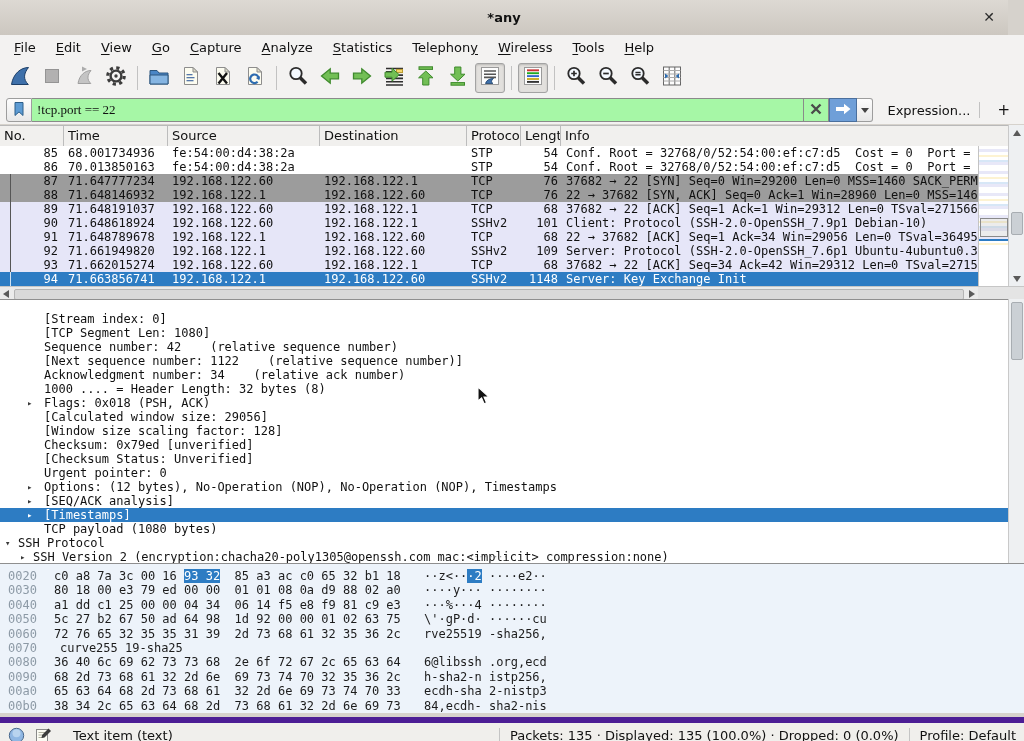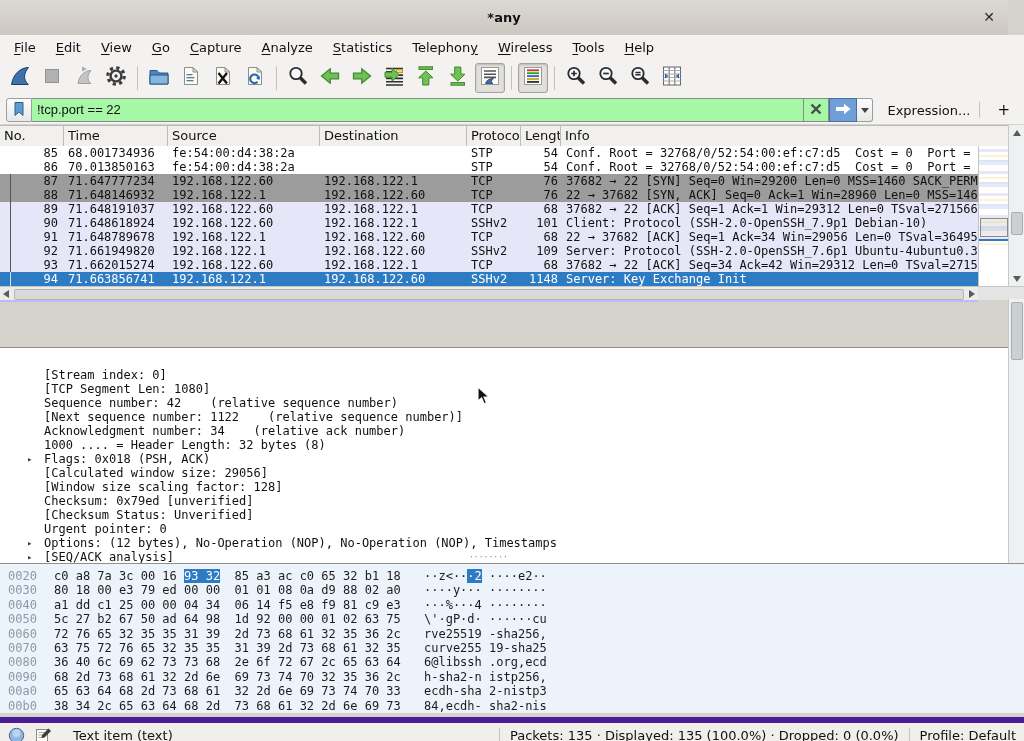--- a/index.html
+++ b/index.html
@@ -1,18 +1,18 @@
 <!DOCTYPE html>
 <html><head>
 <meta charset="utf-8">
 <style>
   html,body{margin:0;padding:0;}
   body{width:1024px;height:741px;position:relative;overflow:hidden;background:#d6d2cc;
        font-family:"DejaVu Sans","Liberation Sans",sans-serif;font-size:13px;color:#111;}
-  .mono{font-family:Liberation Sans, sans-serif;}
+  .mono{font-family:Liberation Serif, serif;}
 
   
   .titlebar{position:absolute;top:0;left:0;right:16px;height:35px;
     background:linear-gradient(#ddd9d3,#ccc7c0);border-bottom:1px solid #a59f97;
     display:flex;align-items:center;justify-content:center;font-weight:bold;}
   .win-close{position:absolute;right:11px;top:9px;width:16px;height:16px;line-height:16px;
     text-align:center;color:#2b2b2b;font-size:14px;cursor:default;}
   .win-close::before{content:"✕";}
 
   
@@ -48,21 +48,21 @@
   .fexpr{margin-left:14px;white-space:nowrap;}
   .fsep{width:1px;height:16px;background:#c2c2c2;margin:0 9px;}
   .fadd{padding:0 8px;font-size:15px;}
 
   
   .plheader{position:absolute;top:125px;left:0;right:4px;height:21px;display:flex;
     background:#f1f0ee;border-top:1px solid #b9b9b9;border-bottom:1px solid #a6a6a6;
     line-height:19px;overflow:hidden;}
   .ph{box-sizing:border-box;border-right:1px solid #bcbcbc;padding-left:4px;overflow:hidden;
     white-space:nowrap;flex:none;}
-  .plbody{position:absolute;top:146px;left:0;width:978px;height:156px;background:#c4b5fd;overflow:hidden;}
+  .plbody{position:absolute;top:146px;left:0;width:978px;height:140px;background:#c4b5fd;overflow:hidden;}
   .prow{display:flex;height:14px;line-height:14px;white-space:pre;
     font-family:"DejaVu Sans Mono","Liberation Mono",monospace;font-size:12px;}
   .pc{box-sizing:border-box;overflow:hidden;flex:none;}
   .pc.no{width:64px;text-align:right;padding-right:6px;position:relative;}
   .pc.time{width:104px;padding-left:4px;}
   .pc.src{width:152px;padding-left:4px;}
   .pc.dst{width:147px;padding-left:4px;}
   .pc.proto{width:54px;padding-left:4px;}
   .pc.len{width:40px;text-align:right;padding-right:3px;}
   .pc.info{flex:1;padding-left:5px;}
@@ -91,21 +91,21 @@
   .hscroll{position:absolute;top:286px;left:0;width:978px;height:13px;background:#ebebeb;
     border-top:1px solid #c6c6c6;}
   .hthumb{position:absolute;top:2px;left:14px;width:948px;height:9px;background:#d9d9d9;border:1px solid #b5b5b5;border-radius:2px;}
   .arr-l,.arr-r{position:absolute;top:3px;width:0;height:0;border-top:4px solid transparent;border-bottom:4px solid transparent;}
   .arr-l{left:3px;border-right:6px solid #5a5a5a;}
   .arr-r{right:3px;border-left:6px solid #5a5a5a;}
   .corner{position:absolute;left:978px;top:286px;width:46px;height:13px;background:#e4e4e4;border-top:1px solid #c6c6c6;}
 
   
   .details{position:absolute;top:299px;left:0;right:16px;height:264px;background:#fff;
-    border-top:1px solid #8f8f8f;overflow:hidden;padding-top:20px;box-sizing:content-box;margin-top:48px;}
+    border-top:1px solid #8f8f8f;overflow:hidden;padding-top:12px;box-sizing:content-box;}
   .dline{position:relative;height:14px;line-height:14px;white-space:pre;
     font-family:"DejaVu Sans Mono","Liberation Mono",monospace;font-size:12px;}
   .dline .arr{position:absolute;top:0;font-size:9px;color:#3a3a3a;}
   .dline.sel{background:#2d7cc3;color:#fff;}
   .dline.sel .arr{color:#fff;}
   .split-dots{position:absolute;bottom:0px;left:470px;color:#808080;font-size:9px;letter-spacing:2px;}
   .split-dots::before{content:"········";}
 
   
   .hexpane{position:absolute;top:563px;left:0;right:0;height:150px;background:#edf3fa;
@@ -390,21 +390,21 @@
   <div class="vthumb" style="top:3px;height:56px"></div>
 </div>
 <div class="split-dots" style="position:absolute;top:552px;"></div>
 
 <div class="hexpane">
     <div class="hrow"><span class="hoff">0020</span><span class="hhex">c0 a8 7a 3c 00 16 <span class="hl">93 32</span>  85 a3 ac c0 65 32 b1 18</span><span class="hasc">··z&lt;··<span class="hl">·2</span> ····e2··</span></div>
     <div class="hrow"><span class="hoff">0030</span><span class="hhex">80 18 00 e3 79 ed 00 00  01 01 08 0a d9 88 02 a0</span><span class="hasc">····y··· ········</span></div>
     <div class="hrow"><span class="hoff">0040</span><span class="hhex">a1 dd c1 25 00 00 04 34  06 14 f5 e8 f9 81 c9 e3</span><span class="hasc">···%···4 ········</span></div>
     <div class="hrow"><span class="hoff">0050</span><span class="hhex">5c 27 b2 67 50 ad 64 98  1d 92 00 00 01 02 63 75</span><span class="hasc">\'·gP·d· ······cu</span></div>
     <div class="hrow"><span class="hoff">0060</span><span class="hhex">72 76 65 32 35 35 31 39  2d 73 68 61 32 35 36 2c</span><span class="hasc">rve25519 -sha256,</span></div>
-    <div class="hrow"><span class="hoff">0070</span><span class="hhex">63 75 72 76 65 32 35 35  31 39 2d 73 68 61 32 35</span><span class="hasc">curve255 19-sha25</span></div>
+    <div class="hrow"><span class="hoff">0070</span><span class="hasc">curve255 19-sha25</span></div>
     <div class="hrow"><span class="hoff">0080</span><span class="hhex">36 40 6c 69 62 73 73 68  2e 6f 72 67 2c 65 63 64</span><span class="hasc">6@libssh .org,ecd</span></div>
     <div class="hrow"><span class="hoff">0090</span><span class="hhex">68 2d 73 68 61 32 2d 6e  69 73 74 70 32 35 36 2c</span><span class="hasc">h-sha2-n istp256,</span></div>
     <div class="hrow"><span class="hoff">00a0</span><span class="hhex">65 63 64 68 2d 73 68 61  32 2d 6e 69 73 74 70 33</span><span class="hasc">ecdh-sha 2-nistp3</span></div>
     <div class="hrow"><span class="hoff">00b0</span><span class="hhex">38 34 2c 65 63 64 68 2d  73 68 61 32 2d 6e 69 73</span><span class="hasc">84,ecdh- sha2-nis</span></div>
   </div>
 
 <div class="statusbar">
   <span class="sb-icon" id="ic-expert">
       <svg width="17" height="17" viewBox="0 0 17 17">
         <circle cx="8.5" cy="8.5" r="7.2" fill="#8fb7e3" stroke="#49688c"></circle>

